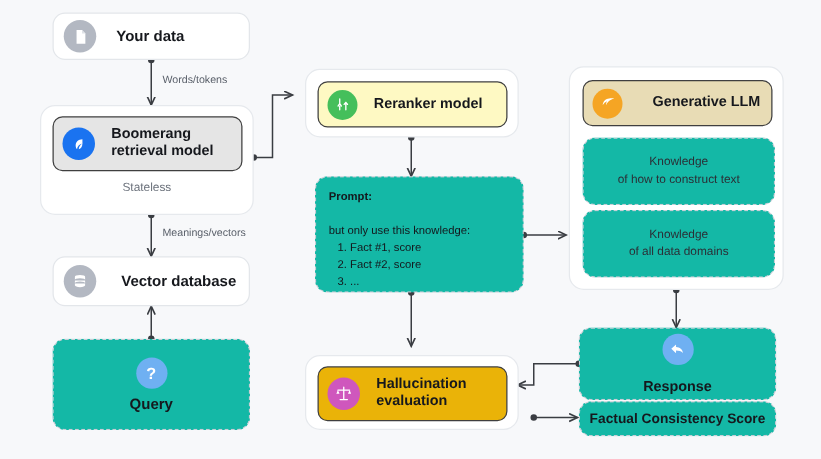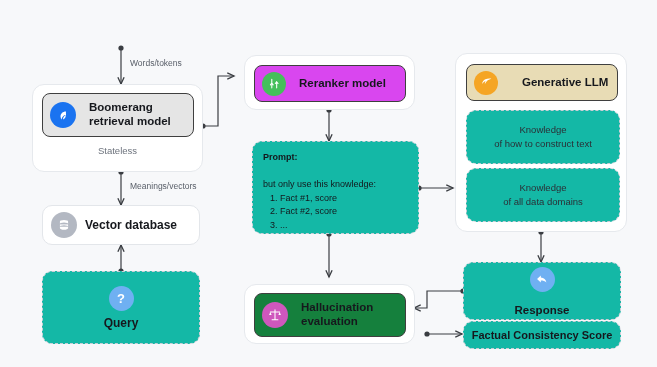--- a/index.html
+++ b/index.html
@@ -102,20 +102,29 @@
       <circle cx="463" cy="291" r="2.6" fill="#3a3d42" stroke="none"></circle>
 
       <path d="M329,234 L329,277" marker-end="url(#ah)"></path>
       <circle cx="329" cy="234" r="2.6" fill="#3a3d42" stroke="none"></circle>
 
       <path d="M427,334 L462,334" marker-end="url(#ah)"></path>
       <circle cx="427" cy="334" r="2.6" fill="#3a3d42" stroke="none"></circle>
     </g>
   </svg>
 
+  <div class="node card row" style="left:42px;top:10px;width:158px;height:38px;padding-left:8px;">
+    <span class="ic" style="width:26px;height:26px;background:#b3b8c2;">
+      <svg width="13" height="13" viewBox="0 0 24 24" aria-hidden="true">
+        <path d="M6 2h8l5 5v15H6z" fill="#ffffff"></path>
+        <path d="M14 2v5h5" fill="#dfe2e7"></path>
+      </svg>
+    </span>
+    <span class="title" style="margin-left:16px;">Your data</span>
+  </div>
 
   <div class="node group" style="left:32px;top:84px;width:171px;height:88px;">
     <div class="chip" style="position:absolute;left:9px;top:8px;width:152px;height:44px;background:#e5e5e5;padding-left:7px;">
       <span class="ic" style="width:26px;height:26px;background:#1a73f0;">
         <svg width="13" height="13" viewBox="0 0 24 24" aria-hidden="true">
           <path d="M16.5 4.5c-6 0-10 4.2-10 9.2 0 2.3.8 4.2 2 5.6.4-4.4 3.4-7.6 8-8.6-3.4 2-5.2 4.8-5.4 8.6 3.4-1 5.4-4 5.4-9 0-2.4 0-4.8 0-5.8z" fill="#ffffff"></path>
         </svg>
       </span>
       <span class="chip-label" style="margin-left:13px;">
         <span>Boomerang</span><br>
@@ -129,54 +138,54 @@
     <span class="ic" style="width:26px;height:26px;background:#b3b8c2;">
       <svg width="14" height="14" viewBox="0 0 24 24" aria-hidden="true">
         <ellipse cx="12" cy="6" rx="7" ry="2.6" fill="#ffffff"></ellipse>
         <rect x="5" y="6" width="14" height="4" fill="#ffffff"></rect>
         <ellipse cx="12" cy="10.5" rx="7" ry="2.6" fill="#b3b8c2"></ellipse>
         <rect x="5" y="11" width="14" height="4" fill="#ffffff"></rect>
         <ellipse cx="12" cy="15" rx="7" ry="2.6" fill="#b3b8c2"></ellipse>
         <path d="M5 15v2.5c0 1.4 3.1 2.6 7 2.6s7-1.2 7-2.6V15z" fill="#ffffff"></path>
       </svg>
     </span>
-    <span class="title" style="margin-left:8px;">Vector database</span>
+    <span class="title" style="margin-left:20px;">Vector database</span>
   </div>
 
   <div class="node dashed col" style="left:42px;top:271px;width:158px;height:73px;">
     <span class="ic center" style="width:25px;height:25px;background:#6fb0f2;color:#ffffff;font-size:13px;font-weight:700;">?</span>
     <span class="title" style="margin-top:5px;">Query</span>
   </div>
 
   <span class="edge-label" style="left:130px;top:58px;">Words/tokens</span>
   <span class="edge-label" style="left:130px;top:181px;">Meanings/vectors</span>
 
   <div class="node group" style="left:244px;top:55px;width:171px;height:55px;">
-    <div class="chip" style="position:absolute;left:9px;top:9px;width:152px;height:37px;background:#d946ef;padding-left:7px;">
+    <div class="chip" style="position:absolute;left:9px;top:9px;width:152px;height:37px;background:#fef9c3;padding-left:7px;">
       <span class="ic" style="width:24px;height:24px;background:#45bf5b;">
         <svg width="13" height="13" viewBox="0 0 24 24" aria-hidden="true">
           <path d="M7 4v7M7 11l-2.5 3.5M7 11l2.5 3.5M7 14.5V20" stroke="#ffffff" stroke-width="2" fill="none" stroke-linecap="round"></path>
           <path d="M16 20V9M16 9l-2.5 3M16 9l2.5 3" stroke="#ffffff" stroke-width="2" fill="none" stroke-linecap="round"></path>
         </svg>
       </span>
       <span class="chip-label" style="margin-left:13px;">Reranker model</span>
     </div>
   </div>
 
   <div class="node dashed prompt" style="left:252px;top:141px;width:167px;height:93px;">
     <b>Prompt:</b><br>
     <br>
     <span>but only use this knowledge:</span><br>
     <span class="li">1. Fact #1, score</span><br>
     <span class="li">2. Fact #2, score</span><br>
     <span class="li">3. ...</span>
   </div>
 
   <div class="node group" style="left:244px;top:284px;width:171px;height:60px;">
-    <div class="chip" style="position:absolute;left:9px;top:8px;width:152px;height:44px;background:#15803d;padding-left:7px;">
+    <div class="chip" style="position:absolute;left:9px;top:8px;width:152px;height:44px;background:#eab308;padding-left:7px;">
       <span class="ic" style="width:26px;height:26px;background:#d martin;background-color:#cf57bd;">
         <svg width="14" height="14" viewBox="0 0 24 24" aria-hidden="true">
           <path d="M12 3v17M7 20h10" stroke="#ffffff" stroke-width="1.8" stroke-linecap="round"></path>
           <path d="M4 7h16" stroke="#ffffff" stroke-width="1.8" stroke-linecap="round"></path>
           <path d="M4 7l-2.2 5h4.4zM20 7l-2.2 5h4.4z" fill="#ffffff"></path>
         </svg>
       </span>
       <span class="chip-label" style="margin-left:13px;">
         <span>Hallucination</span><br>
         <span>evaluation</span>

